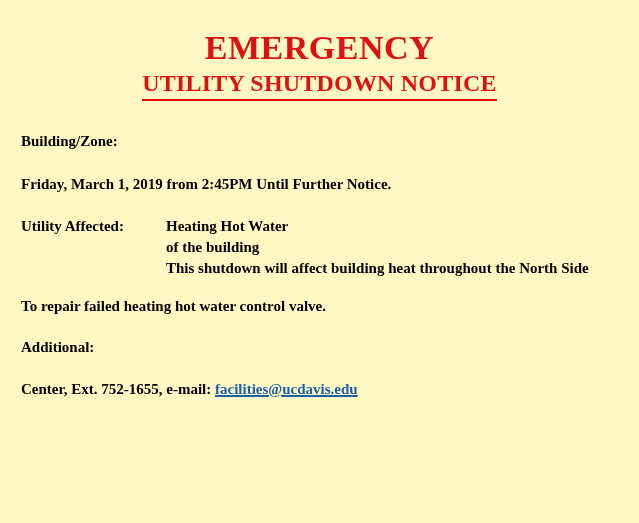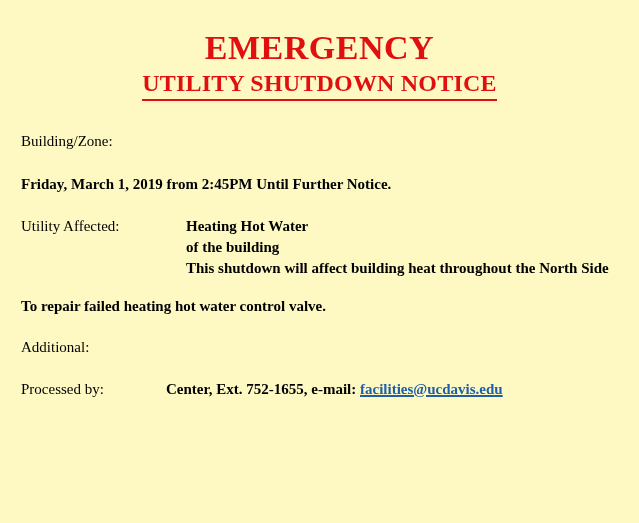--- a/index.html
+++ b/index.html
@@ -73,21 +73,21 @@
   .row {
     display: flex;
     align-items: flex-start;
     margin-bottom: 22px;
   }
   .row:last-child { margin-bottom: 0; }
   .label {
     width: 145px;
     flex: 0 0 145px;
     font-size: 15px;
-    font-weight: normal;
+    font-weight: bold;
     color: #000000;
     line-height: 1.35;
   }
   .value {
     font-size: 15px;
     font-weight: bold;
     color: #000000;
     line-height: 1.38;
     flex: 1 1 auto;
   }
@@ -99,21 +99,21 @@
   .email-link {
     color: #1f5fa9;
     text-decoration: underline;
     text-decoration-thickness: 1.5px;
     text-underline-offset: 1px;
     font-weight: bold;
     cursor: pointer;
     margin-top: 8px;
   }
   .row.tight { margin-bottom: 20px; }
-  .row.utility { margin-bottom: 18px; gap: 20px; }
+  .row.utility { margin-bottom: 18px; }
 </style>
 </head>
 <body>
 
 <div class="page">
 
   <div class="title-block">
     <div class="title-main">EMERGENCY</div>
     <div><span class="title-sub">UTILITY SHUTDOWN NOTICE</span></div>
   </div>
@@ -140,20 +140,19 @@
 
     <div class="row tight">
       <div class="value">To repair failed heating hot water control valve.</div>
     </div>
 
     <div class="row">
       <div class="label">Additional:</div>
     </div>
 
     <div class="row">
-      <div class="label">Processed by:</div>
       <div class="value">
         <span class="line"><span>Center, Ext. 752-1655, e-mail: </span><span class="email-link">facilities@ucdavis.edu</span></span>
       </div>
     </div>
 
   </div>
 </div>
 
 </body></html>

